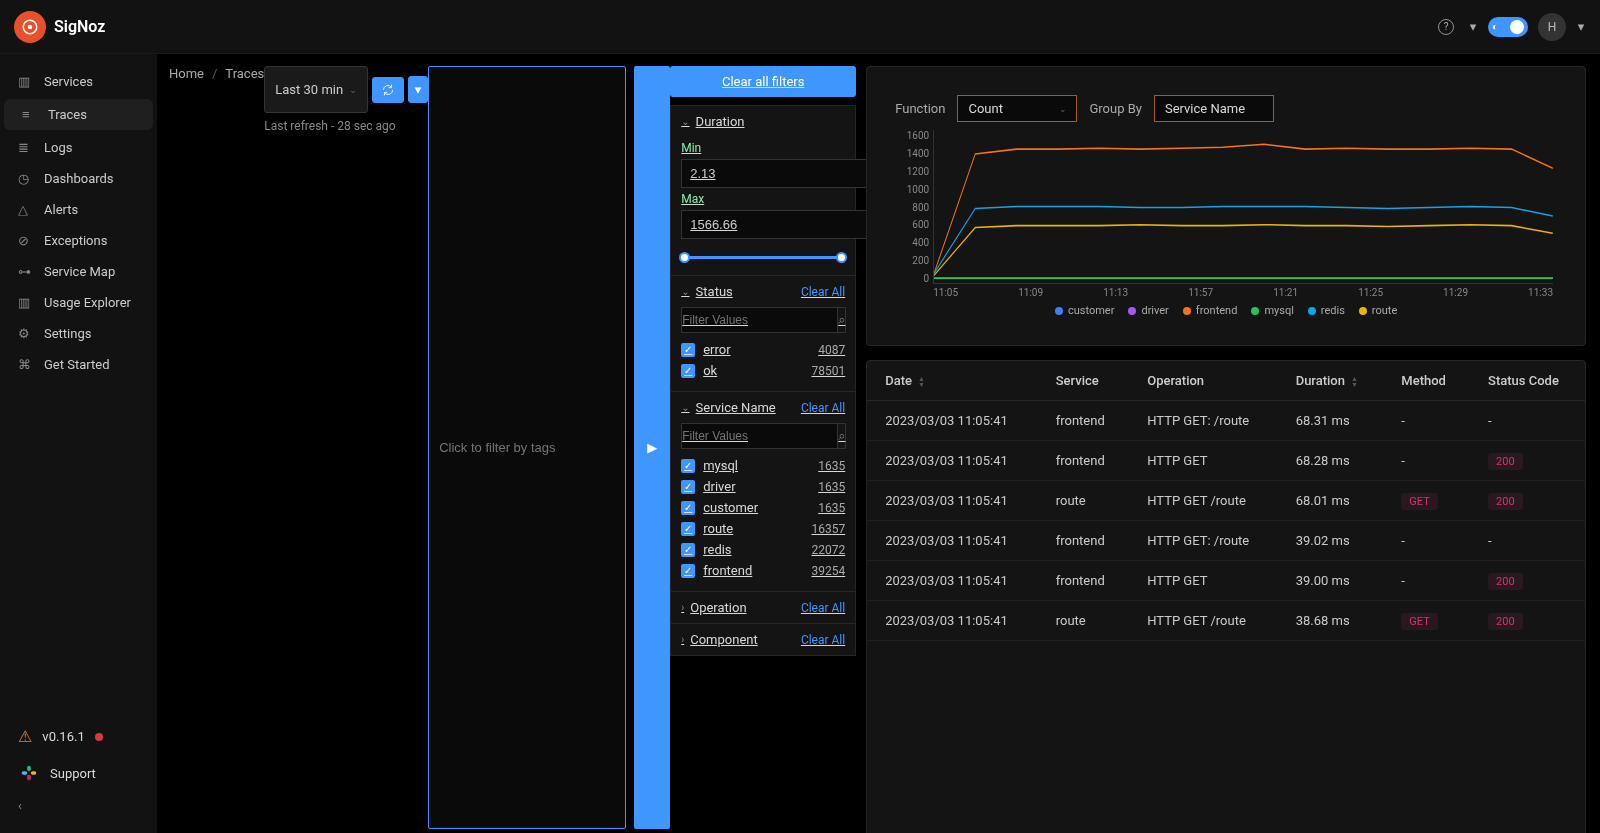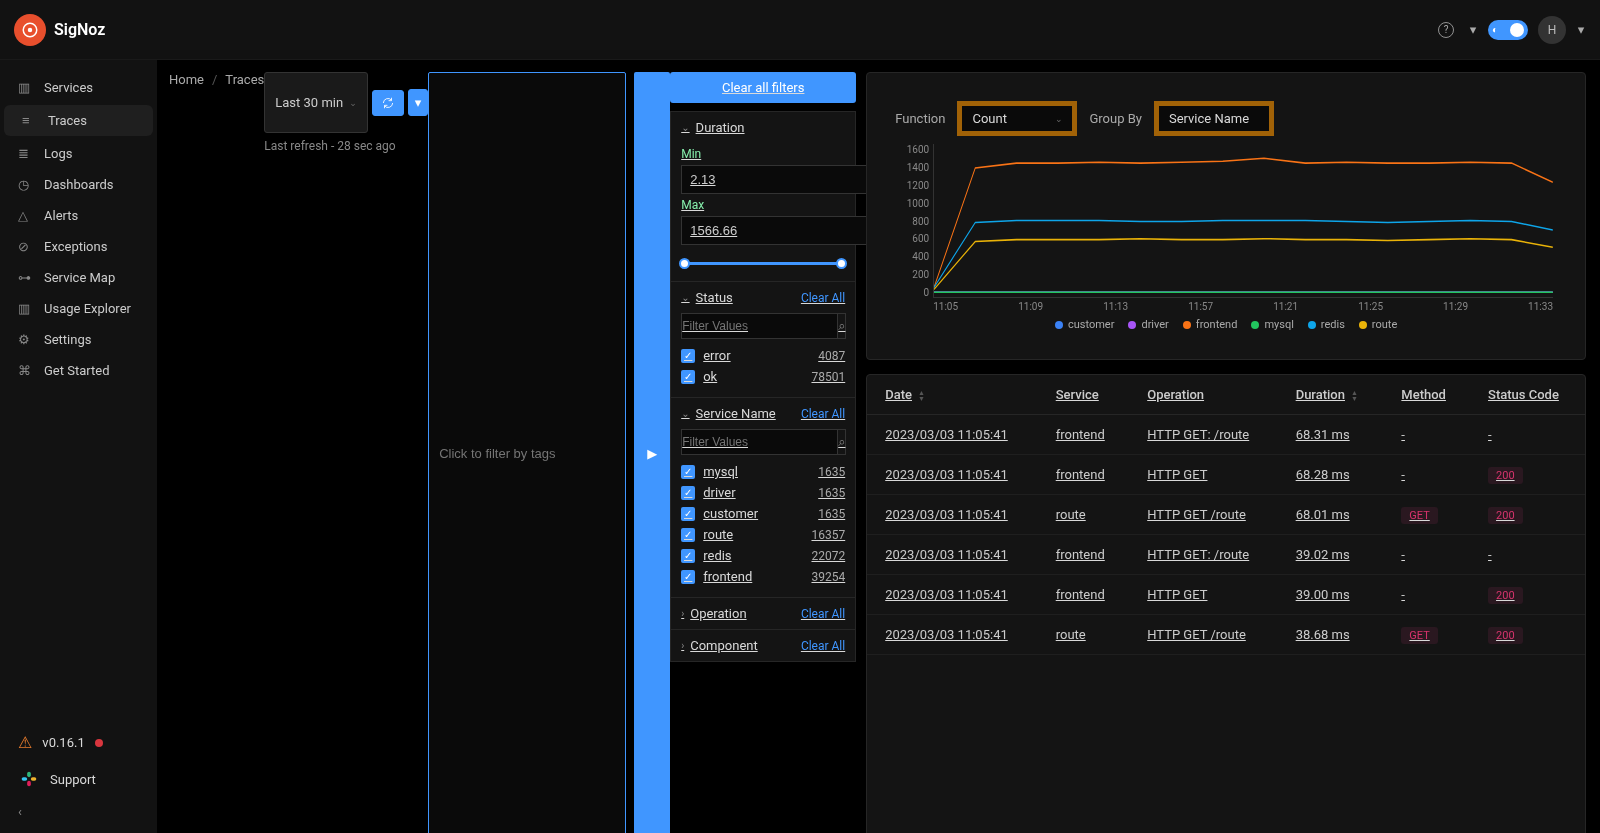--- a/index.html
+++ b/index.html
@@ -6,21 +6,21 @@
 body {
   font-family: -apple-system, BlinkMacSystemFont, "Segoe UI", Roboto, sans-serif;
   background: #000;
   color: #d9d9d9;
   width: 1600px;
   height: 833px;
   overflow: hidden;
   font-size: 13px;
 }
 .header {
-  height: 60px;
+  height: 54px;
   background: #121212;
   display: flex;
   align-items: center;
   padding: 1px 14px;
   border-bottom: 1px solid #1a1a1a;
 }
 .logo { display: flex; align-items: center; gap: 8px; }
 .logo-icon {
   width: 32px; height: 32px; border-radius: 50%;
   background: #e84f2d;
@@ -66,21 +66,21 @@
 .dot-red { width:8px; height:8px; border-radius:50%; background:#d9363e; display:inline-block; }
 .slack-icon { width:22px; height:22px; }
 .collapse { padding: 6px 18px; }
 
 .main { flex:1; display:flex; flex-direction:row; padding: 12px 14px 0 12px; overflow:hidden; }
 .breadcrumb { display:flex; align-items:center; gap:8px; font-size:13px; color:#aaa; }
 .breadcrumb .sep { color:#555; }
 .time-controls { display:flex; gap:6px; margin-left:auto; align-items:flex-start; flex-direction:column; }
 .tc-row { display:flex; gap:4px; align-items:center; margin-left:auto;}
 .select-box {
-  background:#1a1a1a; border:1px solid #333; padding:22px 10px; border-radius:3px;
+  background:#1a1a1a; border:1px solid #333; padding:15px 10px; border-radius:3px;
   display:inline-flex; align-items:center; gap:6px; font-size:13px; color:#ccc;
 }
 .blue-btn { background:#4096ff; border:1px solid #4096ff; padding:5px 8px; border-radius:3px; color:#fff; display:inline-flex; align-items:center; }
 .refresh-text { font-size:12px; color:#888; }
 
 .top-row { display:flex; justify-content:space-between; align-items:flex-start; margin-bottom:6px;}
 
 .filter-bar { display:flex; gap:8px; margin-bottom:10px; }
 .filter-input {
   flex:1; background:#0a0a0a; border:1px solid #4096ff; padding:7px 10px; color:#ccc; font-size:13px;
@@ -120,31 +120,31 @@
 .check-row { display:flex; align-items:center; gap:8px; padding:3px 0; font-size:13px; }
 .checkbox { width:14px; height:14px; background:#4096ff; border-radius:2px; display:inline-flex; align-items:center; justify-content:center; color:#fff; font-size:10px; }
 .count { margin-left:auto; font-size:12px; color:#aaa; }
 
 .right-panel { flex:1; display:flex; flex-direction:column; gap:14px; overflow:hidden;}
 .chart-card {
   background:#141414; border:1px solid #262626; border-radius:4px; padding:28px;
 }
 .chart-controls { display:flex; gap:12px; align-items:center; margin-bottom:8px; font-size:13px; }
 .chart-controls .lbl { color:#aaa; }
-.mini-select { background:#0a0a0a; border:5px solid #a16207; padding:5px 10px; min-width:120px; display:inline-flex; align-items:center; }
+.mini-select { background:#0a0a0a; border:1px solid #a16207; padding:5px 10px; min-width:120px; display:inline-flex; align-items:center; }
 .chart-area { position:relative; height:168px; }
 .y-labels { position:absolute; left:0; top:0; bottom:14px; width:34px; display:flex; flex-direction:column; justify-content:space-between; font-size:10px; color:#888; text-align:right;}
 .plot { position:absolute; left:38px; right:4px; top:0; bottom:14px; border-left:1px solid #333; border-bottom:1px solid #333;}
 .x-labels { position:absolute; left:38px; right:4px; bottom:0; display:flex; justify-content:space-between; font-size:10px; color:#888;}
 .legend { display:flex; gap:14px; justify-content:center; padding-top:6px; font-size:11px; color:#aaa;}
 .legend-item { display:flex; gap:5px; align-items:center;}
 .sw { width:8px; height:8px; border-radius:50%; }
 
 .table-card { background:#141414; border:1px solid #262626; border-radius:4px; flex:1; overflow:hidden;}
-table { width:100%; border-collapse:collapse;text-decoration:underline; }
+table { width:100%; border-collapse:collapse; }
 th { text-align:left; padding:12px 18px; font-size:13px; font-weight:500; color:#ccc; border-bottom:1px solid #262626; white-space:nowrap;}
 .sort-icons { display:inline-flex; flex-direction:column; margin-left:6px; font-size:7px; line-height:6px; color:#555; vertical-align:middle;}
 td { padding:12px 18px; font-size:13px; color:#ccc; border-bottom:1px solid #1f1f1f;}
 .tag { background:#2a1820; color:#d6336c; padding:2px 8px; border-radius:3px; font-size:11px; }
 
 svg path, svg polyline { fill:none; stroke-width:1.5; }
 </style>
 </head>
 <body>
 

